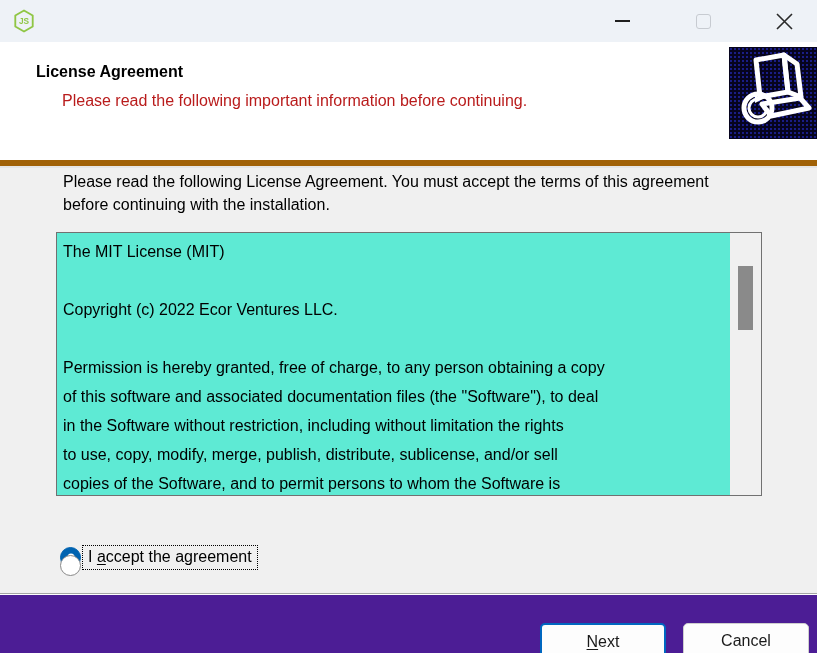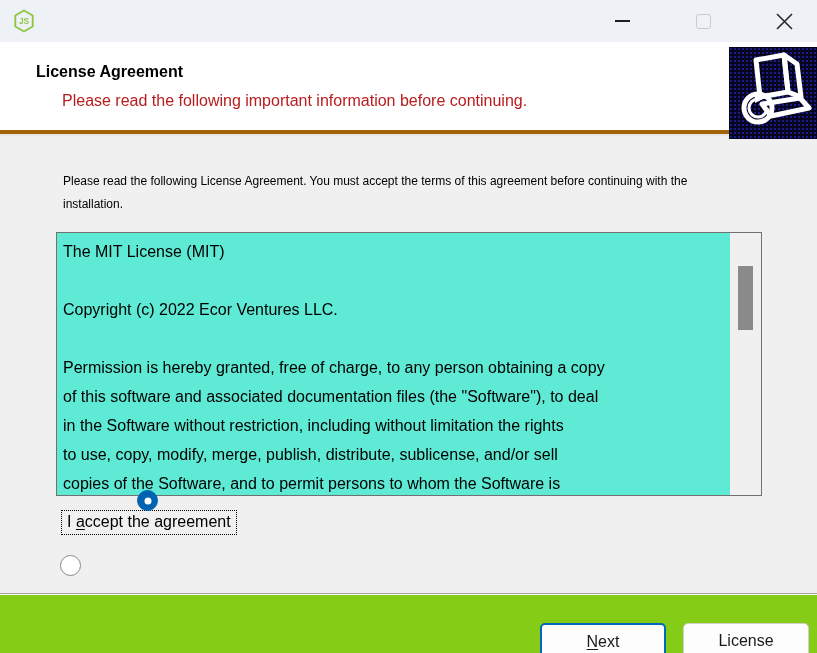--- a/index.html
+++ b/index.html
@@ -24,39 +24,39 @@
   .cap-btn { position: absolute; top: 0; width: 62px; height: 42px; display: flex; align-items: center; justify-content: center; }
   .cap-btn.min   { left: 591px; }
   .cap-btn.max   { left: 672px; }
   .cap-btn.close { left: 753px; }
   .glyph-min { width: 15px; height: 0; border-top: 2px solid #1f1f1f; display: block; }
   .glyph-max { width: 15px; height: 15px; border: 1.5px solid #C7CBD1; border-radius: 3px; display: block; background: transparent; }
   .glyph-close { width: 17px; height: 17px; display: block; }
 
   
   .header {
-    position: absolute; top: 42px; left: 0; right: 0; height: 92px;
+    position: absolute; top: 42px; left: 0; right: 0; height: 124px;
     background: #FFFFFF;
-    border-bottom: 4px solid #a16207;
+    border-bottom: 6px solid #a16207;
     box-shadow: 0 2px 0 #E6E6E6;
   }
   .header-title {
     position: absolute; left: 36px; top: 21px;
     font-size: 16px; font-weight: bold; color: #000;
   }
   .header-subtitle {
     position: absolute; left: 62px; top: 50px;
     font-size: 16px; color: #b91c1c;
   }
   .setup-icon { position: absolute; right: 0; top: 5px; width: 88px; height: 92px; }
 
   
   .instruction {
     position: absolute; left: 63px; top: 170px; width: 655px;
-    font-size: 12px; line-height: 23px; color: #000;
+    font-size: 16px; line-height: 23px; color: #000;
   }
   .license-box {
     position: absolute; left: 56px; top: 232px; width: 706px; height: 264px;
     background: #5eead4; border: 1px solid #717171;
   }
   .license-text {
     position: absolute; left: 6px; top: 4px; right: 34px; bottom: 2px;
     font-size: 16px; line-height: 29px; color: #000;
     white-space: pre-line; overflow: hidden;
   }
@@ -64,21 +64,21 @@
     position: absolute; top: 0; right: 0; bottom: 0; width: 31px;
     background: #F0F0F0;
   }
   .scroll-thumb {
     position: absolute; left: 8px; top: 33px; width: 15px; height: 64px;
     background: #8A8A8A;
   }
 
   
   .radio-row { position: absolute; left: 60px; height: 26px; display: flex; align-items: center; cursor: default; }
-  .radio-row.accept  { top: 490px; flex-direction: column; }
+  .radio-row.accept  { top: 544px; }
   .radio-row.decline { top: 552px; }
   .radio-circle {
     width: 21px; height: 21px; border-radius: 50%; flex: 0 0 auto;
     position: relative; background: #FFFFFF; border: 1px solid #898989;
   }
   .radio-circle.checked { background: #0063B1; border: 1px solid #0063B1; }
   .radio-circle.checked::after {
     content: ""; position: absolute; left: 50%; top: 50%;
     width: 7px; height: 7px; border-radius: 50%; background: #FFFFFF;
     transform: translate(-50%, -50%);
@@ -86,21 +86,21 @@
   .radio-label {
     margin-left: 2px; font-size: 16px; color: #000;
     padding: 2px 5px 3px 5px; white-space: nowrap;
   }
   .radio-label.focused { outline: 1px dotted #000; }
   .radio-label u { text-decoration: underline; text-underline-offset: 2px; text-decoration-thickness: 1px; }
 
   
   .footer {
     position: absolute; left: 0; right: 0; top: 593px; bottom: 0;
-    background: #84cc16;
+    background: #4c1d95;
     border-top: 1px solid #A5A5A5;
     box-shadow: inset 0 1px 0 #FDFDFD;
   }
   .btn {
     position: absolute; top: 29px; height: 38px; width: 126px;
     font-family: "Liberation Sans", "DejaVu Sans", sans-serif;
     font-size: 16px; color: #1a1a1a;
     background: #FDFDFD; border-radius: 5px;
     display: flex; align-items: flex-start; justify-content: center;
     padding-top: 8px; cursor: default;
@@ -180,17 +180,17 @@
 
   <div class="radio-row decline">
     <span class="radio-circle"></span>
   </div>
 
   <div class="footer">
     <div class="btn next">
         <span><span></span><u>N</u><span>ext</span></span>
       </div>
     <div class="btn cancel">
-        <span>License</span>
+        <span>Cancel</span>
       </div>
   </div>
 
 </div>
 
 </body></html>

